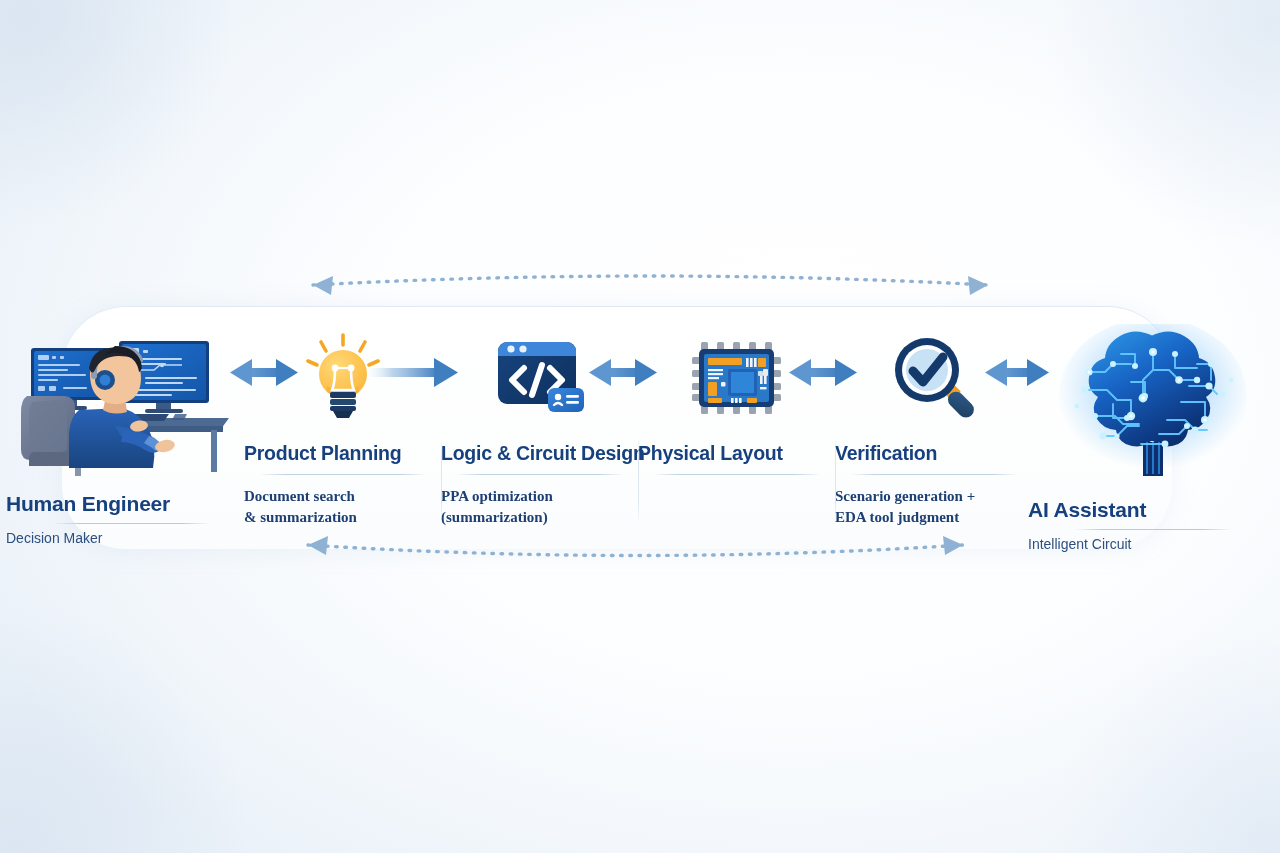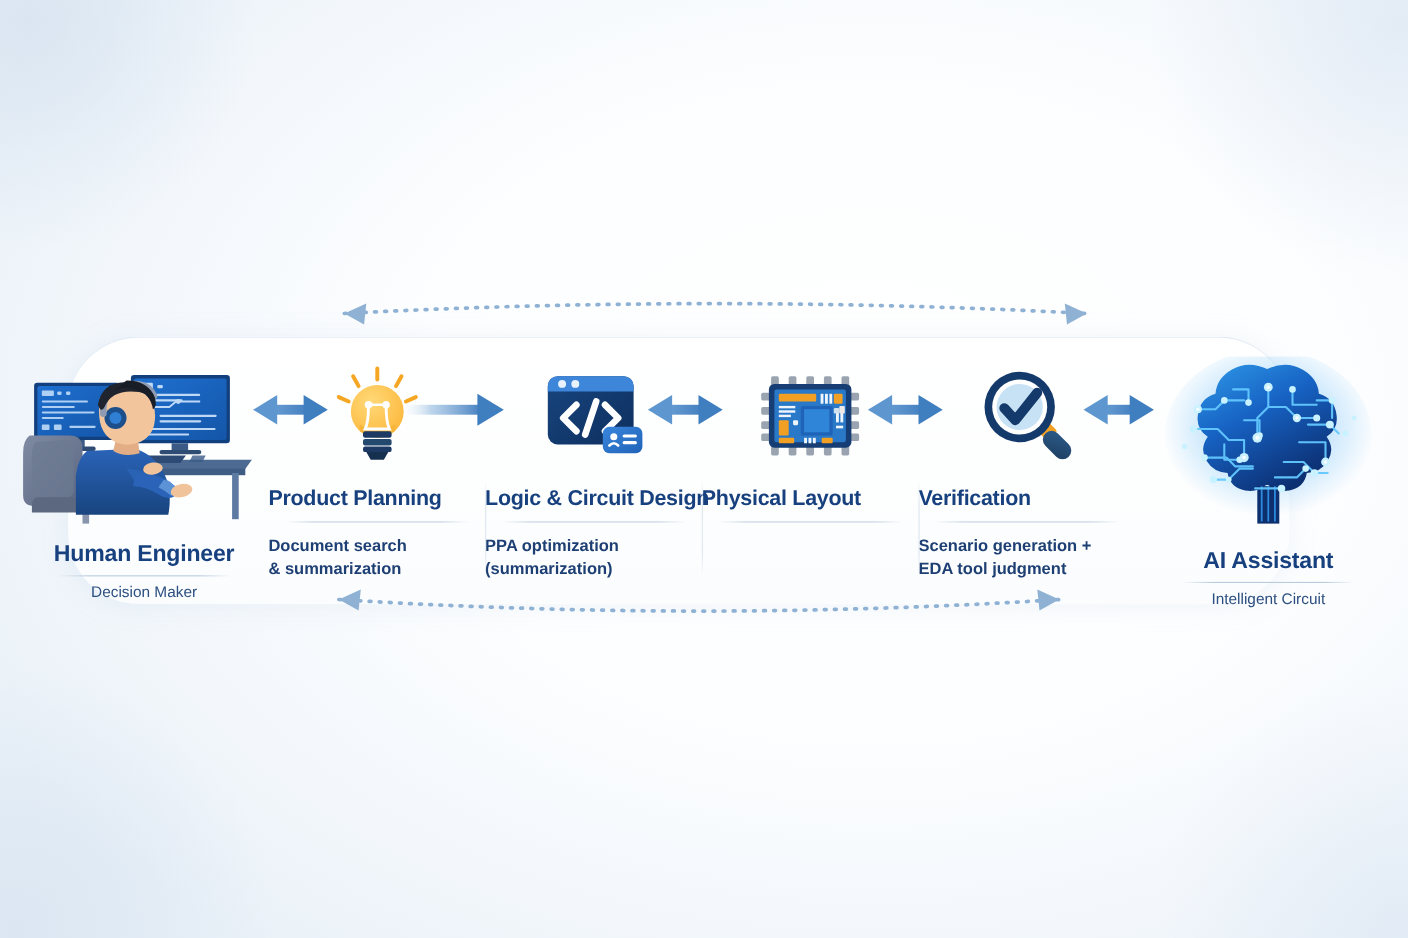--- a/index.html
+++ b/index.html
@@ -68,21 +68,20 @@
     height: 230px;
     display: flex;
     align-items: flex-start;
     justify-content: center;
   }
 
   
   .endpoint {
     position: absolute;
     width: 250px;
-    text-align: center;
   }
   .endpoint.human { left: 6px; top: 16px; }
   .endpoint.ai    { left: 1028px; top: 10px; }
 
   .endpoint-art {
     height: 148px;
     display: flex;
     align-items: flex-end;
     justify-content: center;
   }
@@ -149,21 +148,21 @@
     height: 1px;
     margin: 9px auto 11px;
     background: linear-gradient(90deg, rgba(186,204,224,0), #c3d2e2 15%, #c3d2e2 85%, rgba(186,204,224,0));
   }
   .stage-desc {
     font-size: 15px;
     font-weight: bold;
     color: #1d3f73;
     line-height: 1.42;
   }
-  .stage-desc span { display: block; }
+  .stage-desc span { display: block; font-family: Liberation Serif, serif; }
 
   
   .human-svg, .brain-svg, .icon-svg { display: block; }
 </style>
 </head>
 <body>
 
 <div id="canvas">
 
   <div class="flow-panel"></div>

